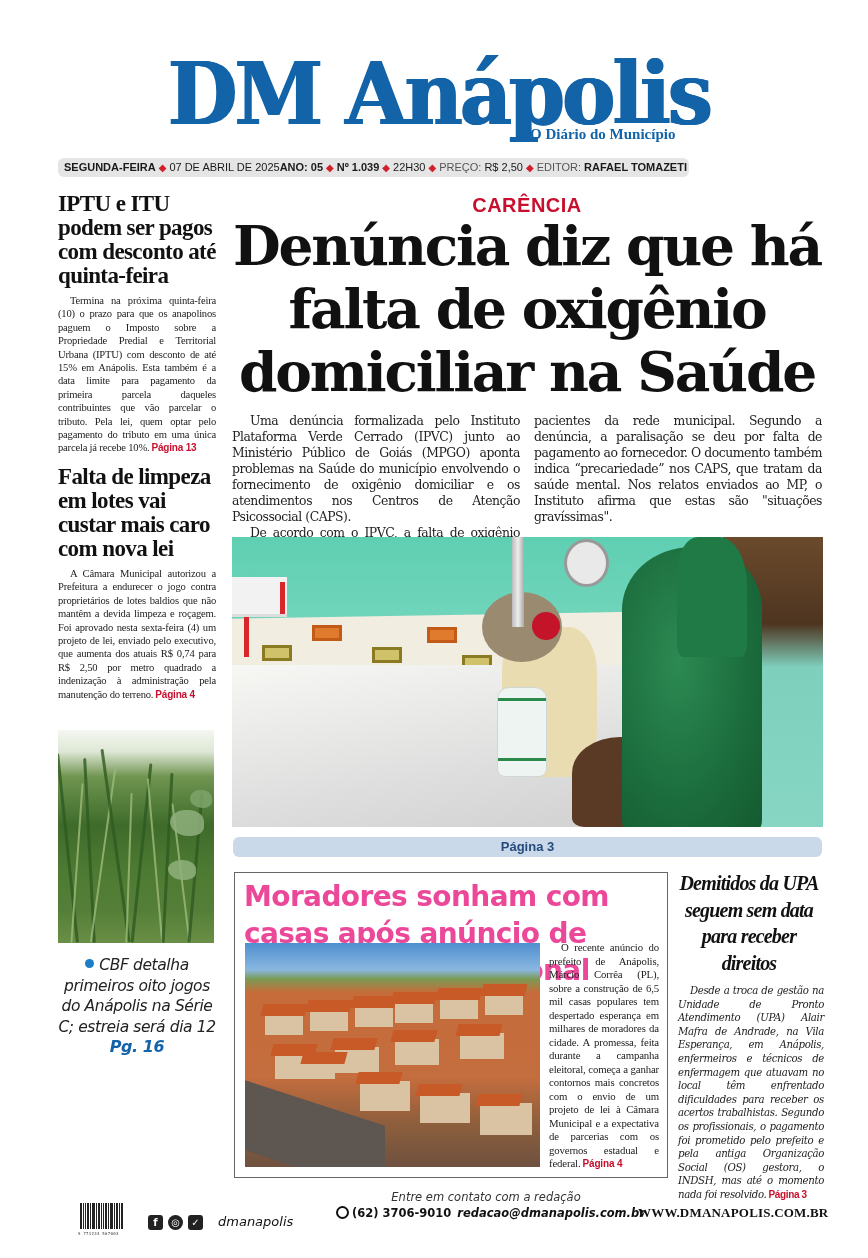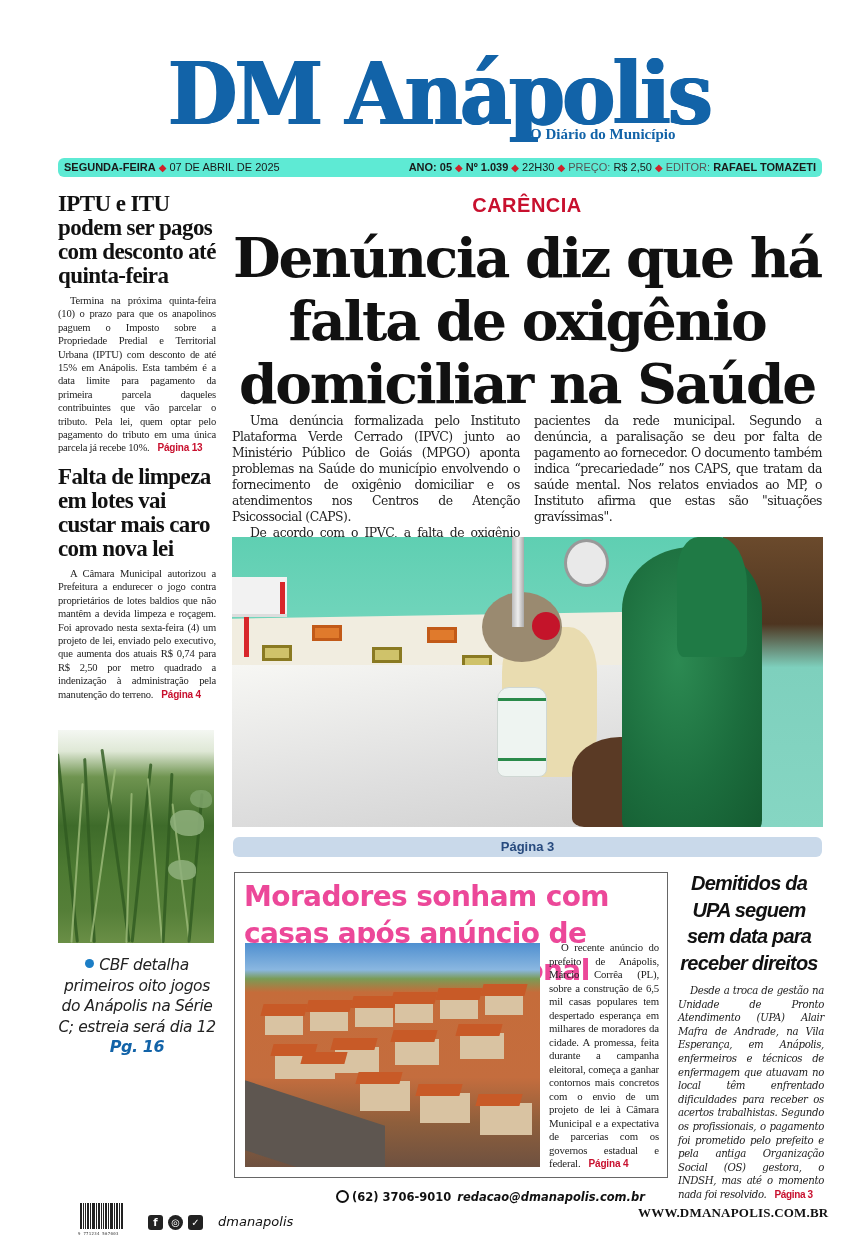--- a/index.html
+++ b/index.html
@@ -17,59 +17,59 @@
     text-shadow: 1px 0 0 #1263a8, -1px 0 0 #1263a8;
   }
   .masthead-sub {
     left: 530px; top: 126px; width: 200px;
     font-family: "Liberation Serif", serif; font-weight: bold; font-size: 15px; color: #1263a8;
     white-space: nowrap;
   }
 
   
   .info-bar {
-    left: 58px; top: 158px; width: 764px; height: 19px;
-    background: #5eead4; border-radius: 6px;
+    left: 58px; top: 158px; width: 631px; height: 19px;
+    background: #e5e5e5; border-radius: 6px;
     font-family: "Liberation Sans", sans-serif; font-size: 11px; line-height: 19px; color: #1a1a1a;
     display: flex; justify-content: space-between; padding: 0 6px;
   }
   .info-bar b { font-weight: bold; }
   .info-bar .diamond { color: #d0202a; font-size: 10px; margin: 0 3px; }
   .info-bar .light { color: #555; }
   .info-bar span.grp { white-space: nowrap; }
 
   
   .left-col { left: 58px; top: 192px; width: 158px; }
   .l-headline {
     font-family: "Liberation Serif", serif; font-size: 23px; line-height: 24px;
     text-align: left; color: #111; letter-spacing: -0.6px;
   }
   .l-body {
     font-family: "Liberation Serif", serif; font-size: 10.6px; line-height: 13.4px;
     text-align: justify; color: #222; margin-top: 6px; text-indent: 12px; letter-spacing: -0.2px;
   }
-  .page-ref { color: #c8102e; font-family: "Liberation Sans", sans-serif; font-weight: bold; font-size: 10px; margin-left: 8px; }
+  .page-ref { color: #c8102e; font-family: "Liberation Sans", sans-serif; font-weight: bold; font-size: 10px; margin-left: 2px; }
 
   .l-photo { left: 58px; top: 730px; width: 156px; height: 213px; overflow: hidden;
     background: linear-gradient(180deg, #f4f7f2 0%, #dfe8d6 10%, #6f9450 22%, #3e6b2a 45%, #4d7a32 65%, #557f38 85%, #6a8f46 100%); }
   .l-photo .blade { position: absolute; bottom: 0; width: 3px; background: #2f5a20; border-radius: 2px; opacity: .8; }
   .l-photo .blade.l { background: #9dbb7a; width: 2px; }
   .l-photo .leaf { position: absolute; width: 34px; height: 26px; background: #8fb07d; border-radius: 50% 50% 40% 60%; opacity: .85; }
 
   .bullets { left: 58px; top: 955px; width: 158px; text-align: center;
     font-family: "DejaVu Sans", sans-serif; font-style: italic; font-size: 15.5px; line-height: 20.5px; color: #222; letter-spacing: -0.4px; }
   .bullets .dot { display: inline-block; width: 9px; height: 9px; border-radius: 50%; background: #1c7ec6; margin-right: 5px; vertical-align: 2px; }
   .bullets .pg { color: #1263a8; font-weight: bold; font-size: 16px; display: block; margin-bottom: 12px; }
 
   
   .kicker { left: 232px; top: 194px; width: 590px; text-align: center;
     font-family: "Liberation Sans", sans-serif; font-weight: bold; font-size: 20px; color: #c8102e; letter-spacing: 0.5px; }
   .main-headline { left: 228px; top: 214px; width: 598px; text-align: center;
     font-family: "DejaVu Serif", serif; font-weight: bold; font-size: 55px; line-height: 63px; color: #111;
-    letter-spacing: -2.2px; margin-top: 12px; }
+    letter-spacing: -2.2px; }
 
   .main-body { left: 232px; top: 413px; width: 590px; column-count: 2; column-gap: 14px;
     font-family: "DejaVu Serif", serif; font-size: 12.4px; line-height: 16px; text-align: justify; color: #222; letter-spacing: -0.45px; }
   .main-body p { text-indent: 18px; }
 
   
   .main-photo { left: 232px; top: 537px; width: 591px; height: 290px; overflow: hidden; background: #6fd3b8; }
   .mp-wall { position:absolute; left:0; top:0; width:100%; height:100px; background: linear-gradient(180deg,#5fcfb2,#74d6bd); }
   .mp-bed { position:absolute; left:0; top:78px; width:430px; height:60px; background:#f1ede0; transform: skewY(-1deg); }
   .mp-pattern { position:absolute; width:30px; height:16px; border:3px solid #8a7a22; background:#cfc26a; }
@@ -98,21 +98,21 @@
     font-family: "DejaVu Sans", sans-serif; font-weight: bold; font-size: 28px; line-height: 37px; color: #ec4899; letter-spacing: -0.6px; }
   .housing-photo { left: 245px; top: 943px; width: 295px; height: 224px; overflow: hidden;
     background: linear-gradient(180deg,#4f8fd0 0%,#8ab7e0 12%,#7a9b55 16%,#c56c3a 22%,#c46d3e 60%,#8f5f3c 80%,#6e5140 100%); }
   .hp-house { position:absolute; width:38px; height:22px; background:#d9c3a2; }
   .hp-house::before { content:""; position:absolute; left:-3px; top:-9px; width:44px; height:12px; background:#c85a27; transform: skewX(-15deg); }
   .housing-body { left: 549px; top: 941px; width: 110px;
     font-family: "Liberation Serif", serif; font-size: 10.8px; line-height: 13.5px; text-align: justify; color: #222; text-indent: 12px; letter-spacing: -0.15px; }
 
   
   .upa-title { left: 674px; top: 870px; width: 150px; text-align: center;
-    font-family: Liberation Sans, sans-serif; font-style: italic; font-size: 20px; line-height: 26.5px; color: #111; letter-spacing: -0.8px; }
+    font-family: Liberation Serif, serif; font-style: italic; font-size: 20px; line-height: 26.5px; color: #111; letter-spacing: -0.8px; }
   .upa-body { left: 678px; top: 984px; width: 146px;
     font-family: "DejaVu Serif", serif; font-style: italic; font-size: 10.2px; line-height: 13.6px; text-align: justify; color: #222; text-indent: 12px; letter-spacing: -0.35px; }
 
   
   .barcode { left: 80px; top: 1203px; width: 50px; height: 28px; display:flex; align-items: flex-start; gap: 1px; }
   .barcode i { display:block; height: 26px; background:#222; }
   .barcode-digits { left: 78px; top: 1231px; width: 56px; font-family: "DejaVu Sans Mono", monospace; font-size: 4px; color: #333; letter-spacing: 0.3px; }
   .social { left: 148px; top: 1215px; display:flex; gap: 5px; align-items:center; }
   .social .ico { width: 15px; height: 15px; background:#222; border-radius: 3px; color:#fff; font-family:"DejaVu Sans",sans-serif; font-weight:bold; font-size: 10px; line-height:15px; text-align:center; }
   .social .ico.round { border-radius: 50%; }
@@ -259,15 +259,16 @@
 <div class="abs barcode-digits">9 771234 567003</div>
 
 <div class="abs social">
   <span class="ico">f</span>
   <span class="ico round">◎</span>
   <span class="ico">✓</span>
 </div>
 <div class="abs social-handle">dmanapolis</div>
 
 <div class="abs contact">
+  <div class="c1">Entre em contato com a redação</div>
   <div class="c2"><span class="phone-ico"></span><span>(62) 3706-9010</span><em>redacao@dmanapolis.com.br</em></div>
 </div>
 <div class="abs website">WWW.DMANAPOLIS.COM.BR</div>
 
 </body></html>

